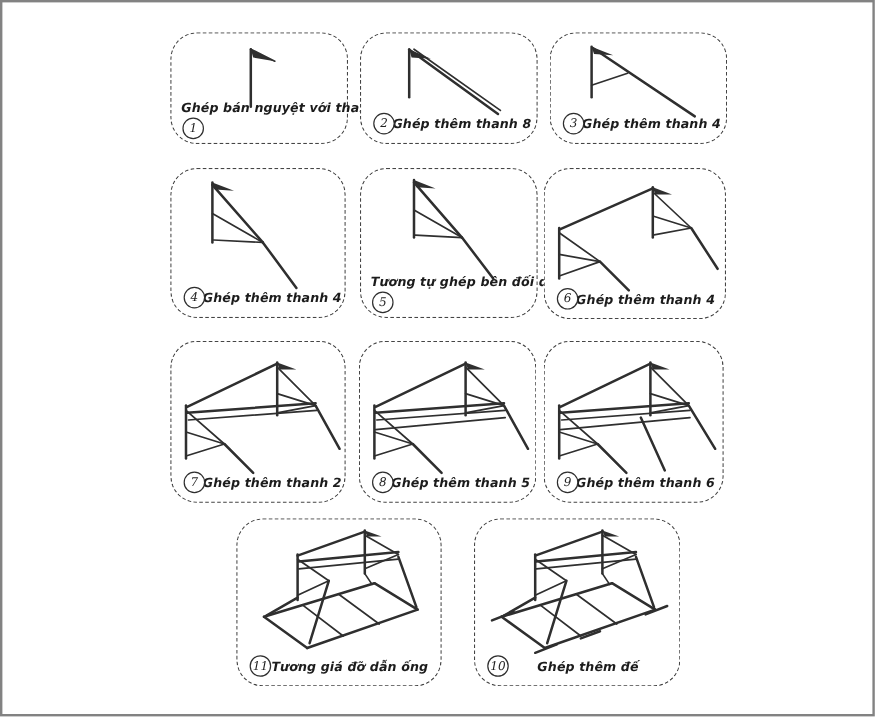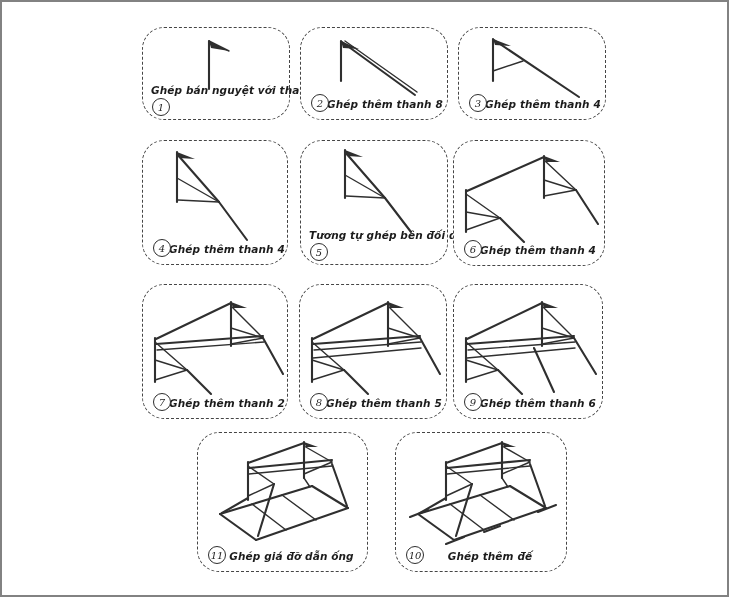--- a/index.html
+++ b/index.html
@@ -228,21 +228,21 @@
       <path class="stroke" d="M112,50 L148,72"></path>
       <path class="stroke" d="M148,72 L56,104"></path>
       <path class="stroke" d="M56,104 L20,78"></path>
       <path class="thin" d="M52,68 L86,94"></path>
       <path class="thin" d="M82,59 L116,84"></path>
       <path class="stroke" d="M48,62 L22,77"></path>
       <path class="stroke" d="M74,48 L58,100"></path>
       <path class="stroke" d="M132,28 L147,70"></path>
       <path class="thin" d="M104,42 L110,51"></path>
     </svg>
-    <div class="caption">Ghép giá đỡ dẫn ống</div>
+    <div class="caption">Tương giá đỡ dẫn ống</div>
     <div class="num">11</div>
   </div>
 
   <div class="panel" style="left:395px; top:432px; width:172px; height:140px;">
     <svg width="166" height="112" viewBox="0 0 166 112">
       <path class="stroke" d="M48,26 L48,64"></path>
       <path class="stroke" d="M104,6 L104,42"></path>
       <path class="stroke" d="M48,27 L104,7"></path>
       <path class="wedge" d="M104,6 L118,11 L106,11 Z"></path>
       <path class="stroke" d="M49,32 L132,24"></path>

